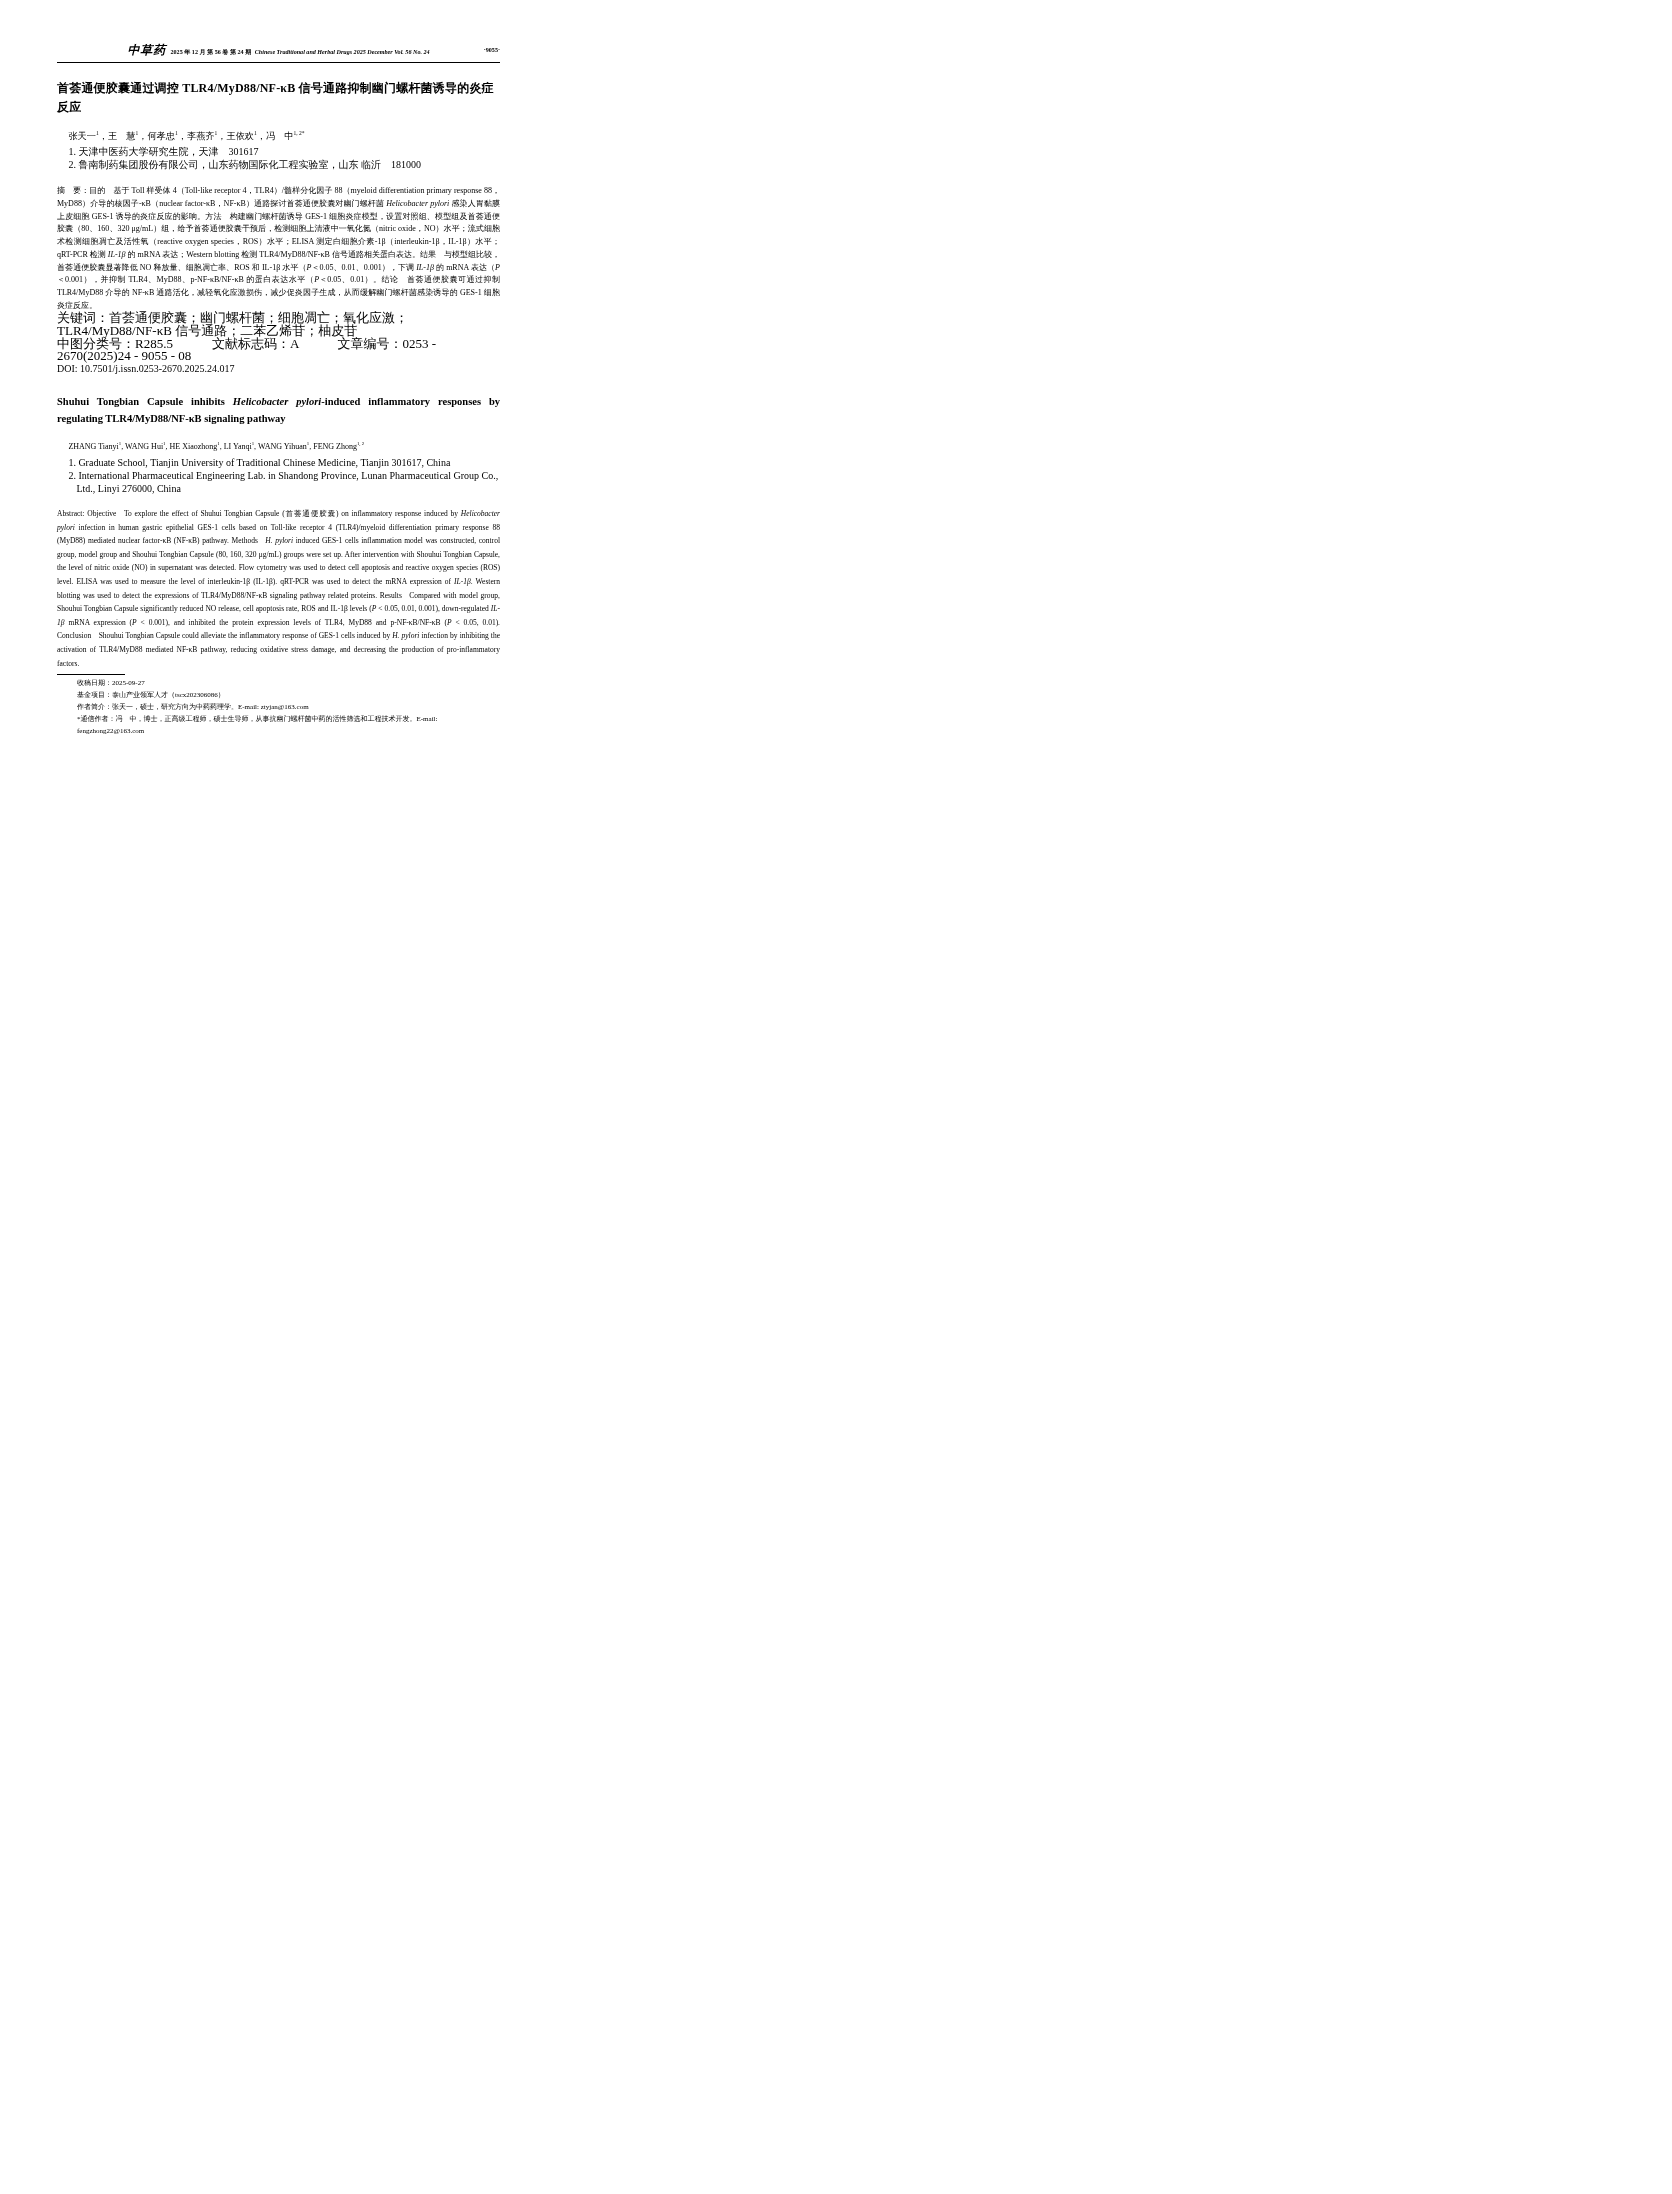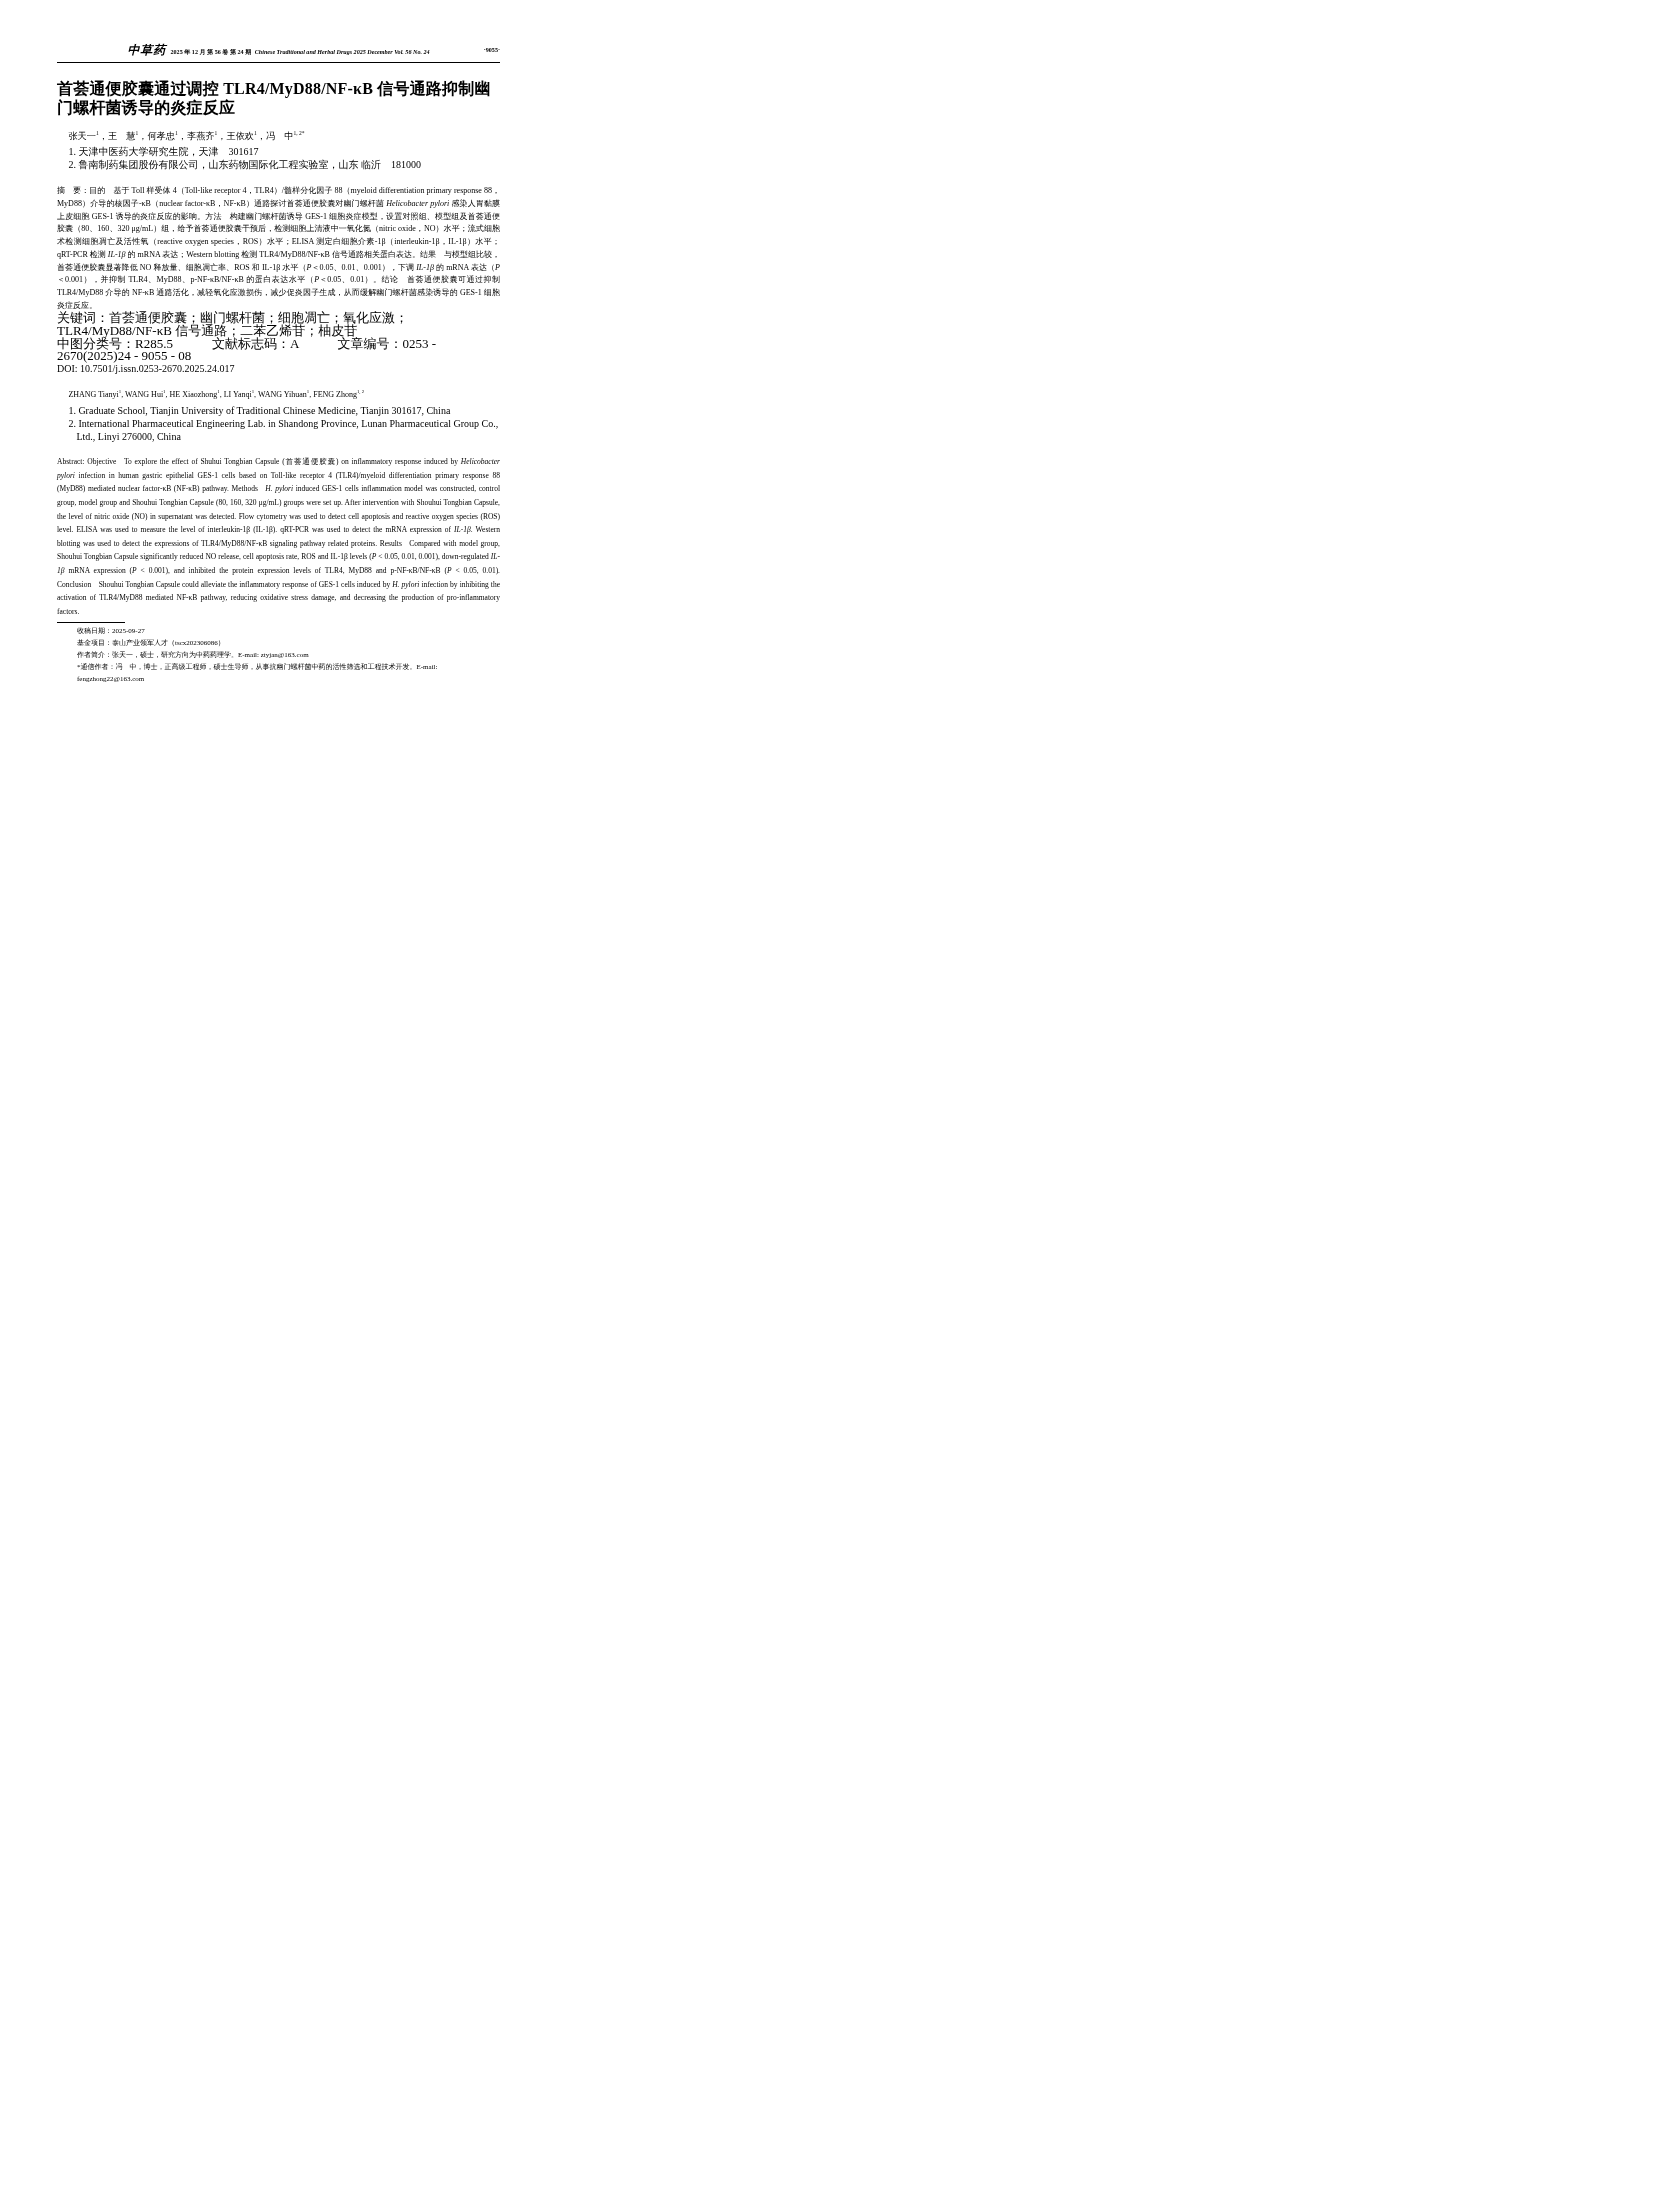--- a/index.html
+++ b/index.html
@@ -10,21 +10,21 @@
   .i{font-style:italic;}
   sup{font-size:60%;vertical-align:super;line-height:0;}
   .header{margin-top:44px;position:relative;height:12.3px;line-height:12.3px;}
   .header-center{text-align:center;font-size:6.1px;font-weight:bold;white-space:nowrap;}
   .logo{font-size:12px;font-style:italic;letter-spacing:0.9px;margin-right:4.4px;}
   .issue-cn{margin-right:3.5px;}
   .journal-en{font-style:italic;}
   .page-no{position:absolute;right:0;top:0.4px;font-size:6.1px;font-weight:bold;}
   .rule{border-top:1.3px solid #000;margin-top:5.7px;}
   h1,h2{margin:0;font-weight:bold;}
-  .title-cn{margin-top:16px;font-size:16px;line-height:19.3px;letter-spacing:0.2px;}
+  .title-cn{margin-top:16px;font-size:12px;line-height:19.3px;letter-spacing:0.2px;}
   .authors-cn{margin-top:12.3px;padding-left:11.4px;font-size:9.2px;line-height:12px;}
   .affs-cn{margin-top:4px;padding-left:11.4px;font-size:10px;line-height:12.7px;}
   .abstract-cn{margin-top:14px;font-size:8px;line-height:12.7px;text-align:justify;}
   .meta-line{font-size:13px;line-height:12.7px;}
   .doi-line{font-size:10px;line-height:12.7px;}
   .title-en{margin-top:18.4px;font-size:10.5px;line-height:16.7px;text-align:justify;}
   .authors-en{margin-top:14.5px;padding-left:11.4px;font-size:8px;line-height:10.5px;}
   .affs-en{margin-top:3.1px;padding-left:11.4px;font-size:10px;line-height:13px;}
   .aff-hang{padding-left:8px;text-indent:-8px;}
   .abstract-en{margin-top:12.3px;font-size:7.5px;line-height:13.6px;text-align:justify;}
@@ -52,20 +52,21 @@
     <div>1. 天津中医药大学研究生院，天津　301617</div>
     <div>2. 鲁南制药集团股份有限公司，山东药物国际化工程实验室，山东 临沂　181000</div>
   </div>
 
   <div class="abstract-cn"><span class="b">摘　要：</span><span class="b">目的</span><span>　基于 Toll 样受体 4（Toll-like receptor 4，TLR4）/髓样分化因子 88（myeloid differentiation primary response 88，MyD88）介导的核因子-κB（nuclear factor-κB，NF-κB）通路探讨首荟通便胶囊对幽门螺杆菌 </span><span class="i">Helicobacter pylori</span><span> 感染人胃黏膜上皮细胞 GES-1 诱导的炎症反应的影响。</span><span class="b">方法</span><span>　构建幽门螺杆菌诱导 GES-1 细胞炎症模型，设置对照组、模型组及首荟通便胶囊（80、160、320 μg/mL）组，给予首荟通便胶囊干预后，检测细胞上清液中一氧化氮（nitric oxide，NO）水平；流式细胞术检测细胞凋亡及活性氧（reactive oxygen species，ROS）水平；ELISA 测定白细胞介素-1β（interleukin-1β，IL-1β）水平；qRT-PCR 检测 </span><span class="i">IL-1β</span><span> 的 mRNA 表达；Western blotting 检测 TLR4/MyD88/NF-κB 信号通路相关蛋白表达。</span><span class="b">结果</span><span>　与模型组比较，首荟通便胶囊显著降低 NO 释放量、细胞凋亡率、ROS 和 IL-1β 水平（</span><span class="i">P</span><span>＜0.05、0.01、0.001），下调 </span><span class="i">IL-1β</span><span> 的 mRNA 表达（</span><span class="i">P</span><span>＜0.001），并抑制 TLR4、MyD88、p-NF-κB/NF-κB 的蛋白表达水平（</span><span class="i">P</span><span>＜0.05、0.01）。</span><span class="b">结论</span><span>　首荟通便胶囊可通过抑制 TLR4/MyD88 介导的 NF-κB 通路活化，减轻氧化应激损伤，减少促炎因子生成，从而缓解幽门螺杆菌感染诱导的 GES-1 细胞炎症反应。</span></div>
 
   <div class="meta-line"><span class="b">关键词：</span><span>首荟通便胶囊；幽门螺杆菌；细胞凋亡；氧化应激；TLR4/MyD88/NF-κB 信号通路；二苯乙烯苷；柚皮苷</span></div>
   <div class="meta-line"><span class="b">中图分类号：</span><span>R285.5</span><span>　　　</span><span class="b">文献标志码：</span><span>A</span><span>　　　</span><span class="b">文章编号：</span><span>0253 - 2670(2025)24 - 9055 - 08</span></div>
   <div class="doi-line"><span class="b">DOI: </span><span>10.7501/j.issn.0253-2670.2025.24.017</span></div>
 
+  <h2 class="title-en"><span>Shuhui Tongbian Capsule inhibits </span><span class="i">Helicobacter pylori</span><span>-induced inflammatory responses by regulating TLR4/MyD88/NF-κB signaling pathway</span></h2>
 
   <div class="authors-en"><span>ZHANG Tianyi</span><sup>1</sup><span>, WANG Hui</span><sup>1</sup><span>, HE Xiaozhong</span><sup>1</sup><span>, LI Yanqi</span><sup>1</sup><span>, WANG Yihuan</span><sup>1</sup><span>, FENG Zhong</span><sup>1, 2</sup></div>
 
   <div class="affs-en">
     <div class="aff-hang">1. Graduate School, Tianjin University of Traditional Chinese Medicine, Tianjin 301617, China</div>
     <div class="aff-hang">2. International Pharmaceutical Engineering Lab. in Shandong Province, Lunan Pharmaceutical Group Co., Ltd., Linyi 276000, China</div>
   </div>
 
   <div class="abstract-en"><span class="b">Abstract: Objective</span><span>  To explore the effect of Shuhui Tongbian Capsule (首荟通便胶囊) on inflammatory response induced by </span><span class="i">Helicobacter pylori</span><span> infection in human gastric epithelial GES-1 cells based on Toll-like receptor 4 (TLR4)/myeloid differentiation primary response 88 (MyD88) mediated nuclear factor-κB (NF-κB) pathway. </span><span class="b">Methods</span><span>  </span><span class="i">H. pylori</span><span> induced GES-1 cells inflammation model was constructed, control group, model group and Shouhui Tongbian Capsule (80, 160, 320 μg/mL) groups were set up. After intervention with Shouhui Tongbian Capsule, the level of nitric oxide (NO) in supernatant was detected. Flow cytometry was used to detect cell apoptosis and reactive oxygen species (ROS) level. ELISA was used to measure the level of interleukin-1β (IL-1β). qRT-PCR was used to detect the mRNA expression of </span><span class="i">IL-1β</span><span>. Western blotting was used to detect the expressions of TLR4/MyD88/NF-κB signaling pathway related proteins. </span><span class="b">Results</span><span>  Compared with model group, Shouhui Tongbian Capsule significantly reduced NO release, cell apoptosis rate, ROS and IL-1β levels (</span><span class="i">P</span><span> &lt; 0.05, 0.01, 0.001), down-regulated </span><span class="i">IL-1β</span><span> mRNA expression (</span><span class="i">P</span><span> &lt; 0.001), and inhibited the protein expression levels of TLR4, MyD88 and p-NF-κB/NF-κB (</span><span class="i">P</span><span> &lt; 0.05, 0.01). </span><span class="b">Conclusion</span><span>  Shouhui Tongbian Capsule could alleviate the inflammatory response of GES-1 cells induced by </span><span class="i">H. pylori</span><span> infection by inhibiting the activation of TLR4/MyD88 mediated NF-κB pathway, reducing oxidative stress damage, and decreasing the production of pro-inflammatory factors.</span></div>
 

